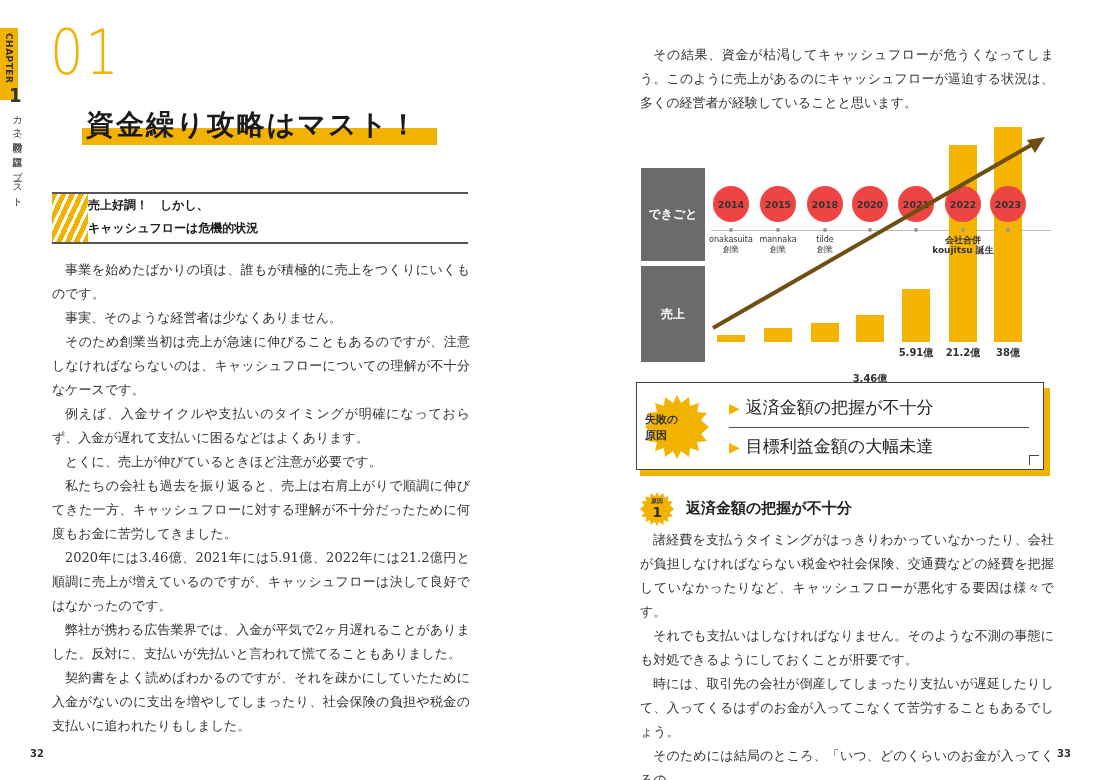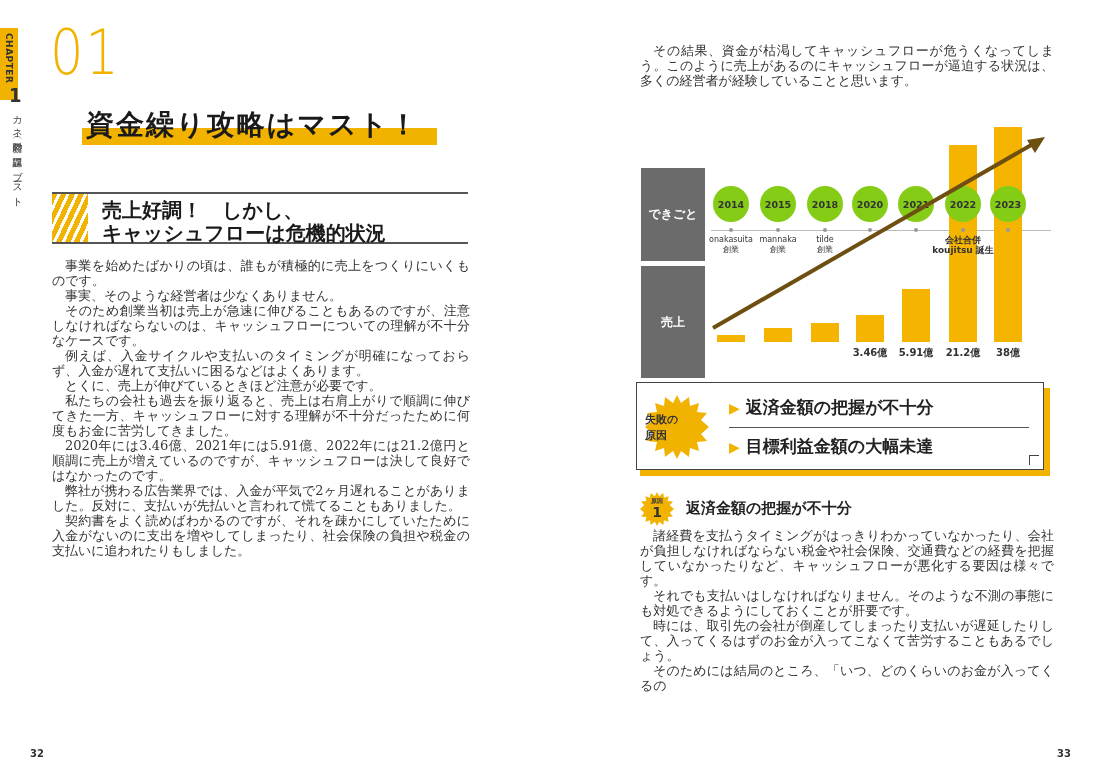--- a/index.html
+++ b/index.html
@@ -17,54 +17,54 @@
 
   .section-number { position: absolute; left: 50px; top: 22px; font-family: "DejaVu Sans", sans-serif; font-size: 62px; color: #f2b300; font-weight: 300; letter-spacing: 2px; transform: scaleX(0.85); transform-origin: left; line-height: 1; }
 
   .title-wrap { position: absolute; left: 82px; top: 106px; width: 360px; height: 44px; }
   .title-bar { position: absolute; left: 0; top: 22px; width: 355px; height: 17px; background: #f2b300; }
   .page-title { position: absolute; left: 4px; top: 0; font-family: "DejaVu Sans", sans-serif; font-size: 28px; font-weight: bold; color: #1a1a1a; letter-spacing: 2px; white-space: nowrap; }
 
   .subhead { position: absolute; left: 52px; top: 192px; width: 416px; height: 52px; border-top: 2px solid #555; border-bottom: 2px solid #555; }
   .stripes { position: absolute; left: 0; top: 0; width: 36px; height: 48px;
     background: repeating-linear-gradient(115deg, #f2b300 0 5px, #ffffff 5px 8px); }
-  .subhead-line1, .subhead-line2 { position: absolute; left: 50px; font-family: "DejaVu Sans", sans-serif; font-size: 20px; font-weight: bold; color: #1a1a1a; white-space: pre; }
+  .subhead-line1, .subhead-line2 { position: absolute; left: 36px; font-family: "DejaVu Sans", sans-serif; font-size: 12px; font-weight: bold; color: #1a1a1a; white-space: pre; }
   .subhead-line1 { top: 3px; }
   .subhead-line2 { top: 26px; }
 
-  .body-text { position: absolute; font-size: 13px; line-height: 15px; color: #333; }
+  .body-text { position: absolute; font-size: 13px; line-height: 24px; color: #333; }
   .body-left { left: 52px; top: 258px; width: 418px; }
   .body-right { left: 640px; top: 43px; width: 414px; }
   .body-right2 { left: 640px; top: 528px; width: 414px; }
   .para { text-indent: 1em; text-align: justify; }
 
   .page-number { position: absolute; top: 748px; font-family: "DejaVu Sans", sans-serif; font-size: 10px; font-weight: bold; color: #333; }
   .pn-left { left: 30px; }
   .pn-right { left: 1057px; }
 
   
   .chart { position: absolute; left: 641px; top: 118px; width: 420px; height: 245px; }
   .row-label { position: absolute; left: 0; width: 64px; background: #6b6b6b; color: #fff; font-family: "DejaVu Sans", sans-serif; font-size: 12px; font-weight: bold; display: flex; align-items: center; justify-content: center; }
   .row-events { top: 50px; height: 93px; }
-  .row-sales { top: 148px; height: 112px; }
+  .row-sales { top: 148px; height: 96px; }
   .timeline { position: absolute; left: 70px; top: 112px; width: 340px; height: 1px; background: #bbb; }
-  .year-bubble { position: absolute; top: 68px; width: 36px; height: 36px; border-radius: 50%; background: #84cc16; font-family: "DejaVu Sans", sans-serif; font-size: 9.5px; font-weight: bold; color: #333; display: flex; align-items: center; justify-content: center; z-index: 2; }
+  .year-bubble { position: absolute; top: 68px; width: 36px; height: 36px; border-radius: 50%; background: #ef4444; font-family: "DejaVu Sans", sans-serif; font-size: 9.5px; font-weight: bold; color: #333; display: flex; align-items: center; justify-content: center; z-index: 2; }
   .year-dot { position: absolute; top: 110px; width: 4px; height: 4px; border-radius: 50%; background: #999; z-index: 2; }
   .event-label { position: absolute; top: 117px; width: 70px; text-align: center; font-family: "DejaVu Sans", sans-serif; font-size: 8px; color: #333; line-height: 10px; z-index: 2; }
   .bar { position: absolute; background: #f5b400; z-index: 1; }
   .bar-label { position: absolute; top: 228px; width: 50px; text-align: center; font-family: "DejaVu Sans", sans-serif; font-size: 10px; font-weight: bold; color: #333; }
   .trend { position: absolute; left: 0; top: 0; width: 420px; height: 245px; z-index: 3; pointer-events: none; }
 
   
   .fail-shadow { position: absolute; left: 640px; top: 388px; width: 410px; height: 88px; background: #f2b300; }
   .fail-box { position: absolute; left: 636px; top: 382px; width: 408px; height: 88px; background: #fff; border: 1.5px solid #444; }
   .fail-corner { position: absolute; right: 4px; bottom: 4px; width: 10px; height: 10px; border-left: 1.5px solid #444; border-top: 1.5px solid #444; }
   .burst { position: absolute; left: 8px; top: 12px; width: 64px; height: 64px; }
   .burst-text { position: absolute; left: 8px; top: 29px; width: 64px; font-family: "DejaVu Sans", sans-serif; font-size: 11px; font-weight: bold; color: #333; line-height: 16px; }
-  .fail-item { position: absolute; left: 92px; font-family: "DejaVu Sans", sans-serif; font-size: 17px; font-weight: bold; color: #222; white-space: nowrap; }
+  .fail-item { position: absolute; left: 92px; font-family: "DejaVu Sans", sans-serif; font-size: 17px; font-weight: normal; color: #222; white-space: nowrap; }
   .fail-item .tri { color: #f2b300; margin-right: 6px; font-size: 14px; }
   .fail-item-1 { top: 13px; }
   .fail-item-2 { top: 52px; }
   .fail-divider { position: absolute; left: 92px; top: 44px; width: 300px; height: 1px; background: #555; }
 
   .cause-head { position: absolute; left: 640px; top: 492px; width: 300px; height: 36px; }
   .cause-badge { position: absolute; left: 0; top: 0; width: 34px; height: 34px; }
   .cause-badge-label { position: absolute; left: 0; top: 5px; width: 34px; text-align: center; font-family: "DejaVu Sans", sans-serif; font-size: 6px; font-weight: bold; color: #333; }
   .cause-badge-num { position: absolute; left: 0; top: 12px; width: 34px; text-align: center; font-family: "DejaVu Sans", sans-serif; font-size: 14px; font-weight: bold; color: #333; }
   .cause-title { position: absolute; left: 46px; top: 7px; font-family: "DejaVu Sans", sans-serif; font-size: 15px; font-weight: bold; color: #222; white-space: nowrap; }
@@ -141,21 +141,21 @@
 
   <div class="event-label" style="left:55px; white-space:pre-line;">onakasuita
 創業</div>
   <div class="event-label" style="left:102px; white-space:pre-line;">mannaka
 創業</div>
   <div class="event-label" style="left:149px; white-space:pre-line;">tilde
 創業</div>
   <div class="event-label" style="left:287px; white-space:pre-line; font-size:9px; font-weight:bold;">会社合併
 koujitsu 誕生</div>
 
-  <div class="bar-label" style="left:204px;">3.46億</div>
+  <div class="bar-label" style="left:204px;margin-top:26px;">3.46億</div>
   <div class="bar-label" style="left:250px;">5.91億</div>
   <div class="bar-label" style="left:297px;">21.2億</div>
   <div class="bar-label" style="left:342px;">38億</div>
 
   <svg class="trend" viewBox="0 0 420 245">
     <line x1="72" y1="210" x2="392" y2="26" stroke="#6e4f12" stroke-width="4"></line>
     <polygon points="404,19 386,22 394,35" fill="#6e4f12"></polygon>
   </svg>
 </div>
 

